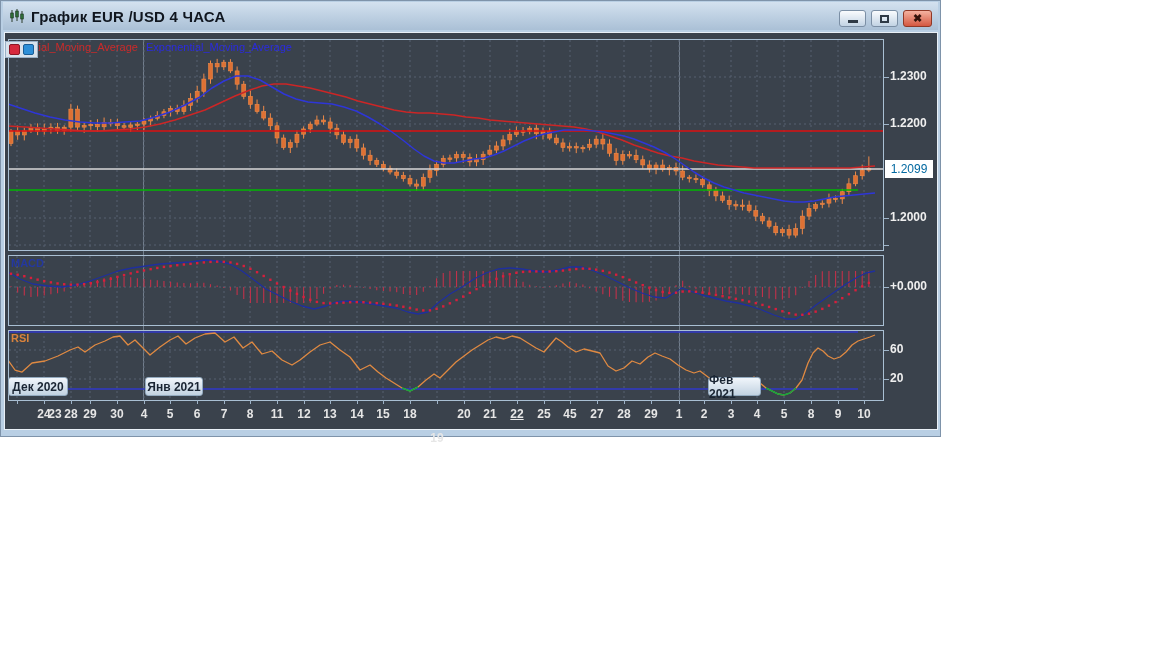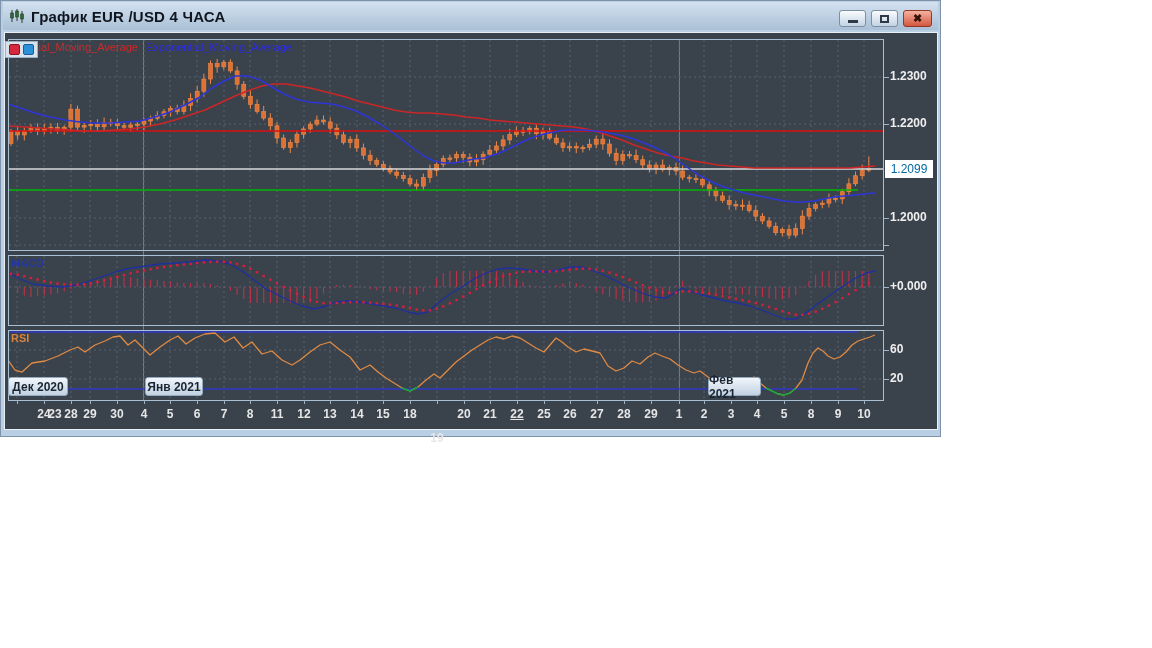--- a/index.html
+++ b/index.html
@@ -795,21 +795,21 @@
 <div class="xlab" style="left: 424px; margin-top: 24px;">19</div>
 <div class="tick" style="left: 437px; top: 400px; width: 1px; height: 4px;"></div>
 <div class="xlab" style="left: 451px;">20</div>
 <div class="tick" style="left: 464px; top: 400px; width: 1px; height: 4px;"></div>
 <div class="xlab" style="left: 477px;">21</div>
 <div class="tick" style="left: 490px; top: 400px; width: 1px; height: 4px;"></div>
 <div class="xlab" style="left: 504px; text-decoration: underline;">22</div>
 <div class="tick" style="left: 517px; top: 400px; width: 1px; height: 4px;"></div>
 <div class="xlab" style="left: 531px;">25</div>
 <div class="tick" style="left: 544px; top: 400px; width: 1px; height: 4px;"></div>
-<div class="xlab" style="left: 557px;">26</div>
+<div class="xlab" style="left: 557px;">45</div>
 <div class="tick" style="left: 570px; top: 400px; width: 1px; height: 4px;"></div>
 <div class="xlab" style="left: 584px;">27</div>
 <div class="tick" style="left: 597px; top: 400px; width: 1px; height: 4px;"></div>
 <div class="xlab" style="left: 611px;">28</div>
 <div class="tick" style="left: 624px; top: 400px; width: 1px; height: 4px;"></div>
 <div class="xlab" style="left: 638px;">29</div>
 <div class="tick" style="left: 651px; top: 400px; width: 1px; height: 4px;"></div>
 <div class="xlab" style="left: 666px;">1</div>
 <div class="tick" style="left: 679px; top: 400px; width: 1px; height: 4px;"></div>
 <div class="xlab" style="left: 691px;">2</div>

